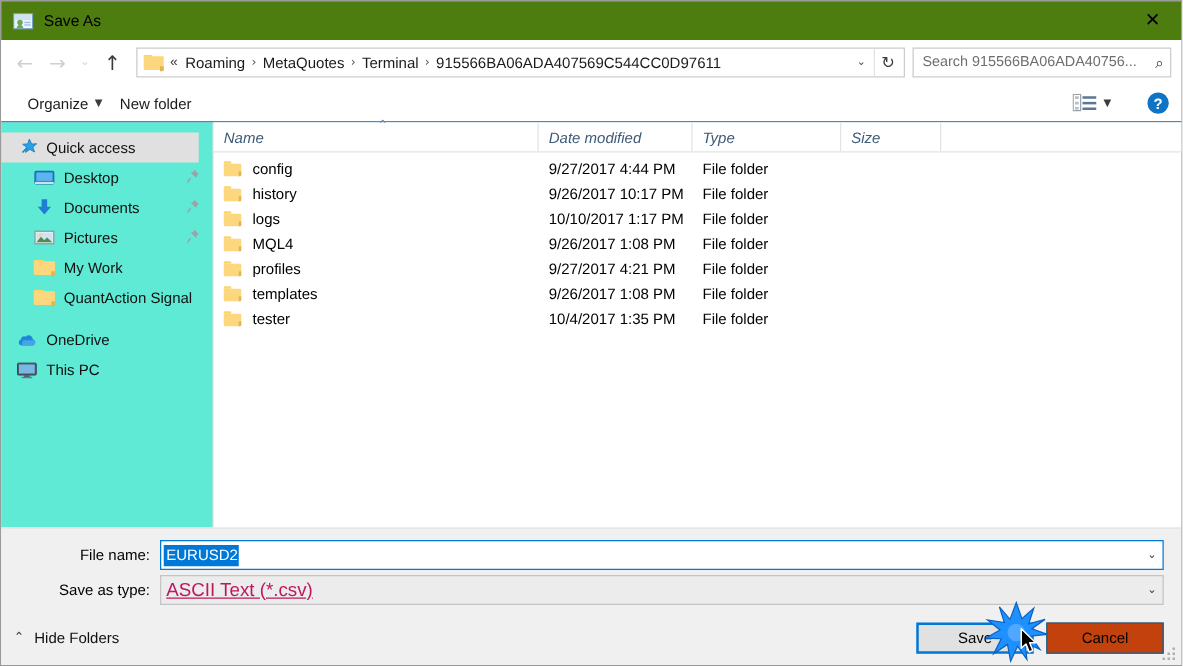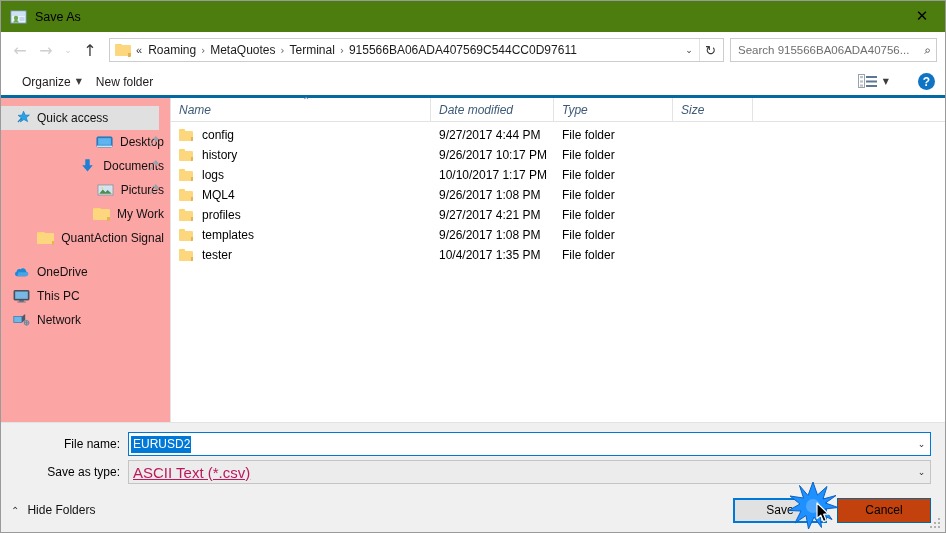--- a/index.html
+++ b/index.html
@@ -97,21 +97,21 @@
     flex: 1 1 auto; color: #6e6e6e; font-size: 11.5px;
     white-space: nowrap; overflow: hidden;
   }
   #search-icon { font-size: 12px; color: #3c3c3c; font-family: "DejaVu Sans", sans-serif; }
 
   
   #toolbar {
     height: 30px; flex: 0 0 30px;
     display: flex; align-items: center;
     padding: 0 10px 0 14px;
-    border-bottom: 3px solid #0369a1;
+    border-bottom: 1px solid #0369a1;
     background: #fff;
   }
   .tbitem {
     font-size: 12px; color: #1c1c1c;
     display: flex; align-items: center; gap: 5px;
     padding: 2px 7px; white-space: nowrap;
   }
   .caret-down { font-size: 8px; color: #3c3c3c; font-family: "DejaVu Sans", sans-serif; }
   #tb-spacer { flex: 1 1 auto; }
   #view-icon { width: 20px; height: 15px; position: relative; }
@@ -124,31 +124,31 @@
     font-family: "Liberation Sans", sans-serif;
   }
 
   
   #body { flex: 1 1 auto; display: flex; min-height: 0; }
 
   
   #sidebar {
     flex: 0 0 170px;
     border-right: 1px solid #e3e3e3;
-    background: #fca5a5;
+    background: #5eead4;
     padding-top: 8px;
     overflow: hidden;
   }
   .navitem {
     height: 24px; display: flex; align-items: center;
     padding-left: 12px; padding-right: 6px;
     font-size: 12px; color: #111;
     position: relative;
   }
-  .navitem.indent1 { padding-left: 26px; justify-content: flex-end; }
+  .navitem.indent1 { padding-left: 26px; }
   .navitem.selected { background: #e0e0e0; width: 158px; }
   .navitem .ic {
     width: 17px; height: 16px; margin-right: 7px;
     position: relative; flex: 0 0 17px;
   }
   .navitem .lbl { white-space: nowrap; overflow: hidden; }
   .pin {
     position: absolute; right: 10px; top: 5px;
     width: 11px; height: 12px;
   }
@@ -458,31 +458,20 @@
           <svg width="17" height="16" viewBox="0 0 17 16">
             <rect x="1" y="2.5" width="15" height="9.5" rx="0.8" fill="#4a5b6b" stroke="#36444f" stroke-width="0.8"></rect>
             <rect x="2.2" y="3.6" width="12.6" height="7.2" fill="#79b7e5"></rect>
             <rect x="6.2" y="12.2" width="4.6" height="1.6" fill="#4a5b6b"></rect>
             <rect x="4.2" y="13.4" width="8.6" height="1.2" rx="0.5" fill="#6b7b8a"></rect>
           </svg>
         </span>
         <span class="lbl">This PC</span>
       </div>
 
-      <div class="navitem">
-        <span class="ic">
-          <svg width="17" height="16" viewBox="0 0 17 16">
-            <rect x="0.8" y="4.5" width="8" height="6" fill="#6fb7e8" stroke="#3a7fae" stroke-width="0.8"></rect>
-            <path d="M9 4.5 l3.2 -2.4 v6 l-3.2 2.4 z" fill="#4a5b6b"></path>
-            <circle cx="13.6" cy="10.8" r="2.4" fill="#9fb2c2" stroke="#5e7182" stroke-width="0.7"></circle>
-            <path d="M11.2 10.8 h4.8 M13.6 8.4 v4.8" stroke="#5e7182" stroke-width="0.6"></path>
-          </svg>
-        </span>
-        <span class="lbl">Network</span>
-      </div>
     </div>
 
     <div id="filepane">
 
       <div id="colheader">
         <div class="col c-name">
           <span>Name</span>
           <span id="sort-caret">⌃</span>
         </div>
         <div class="col c-date">

